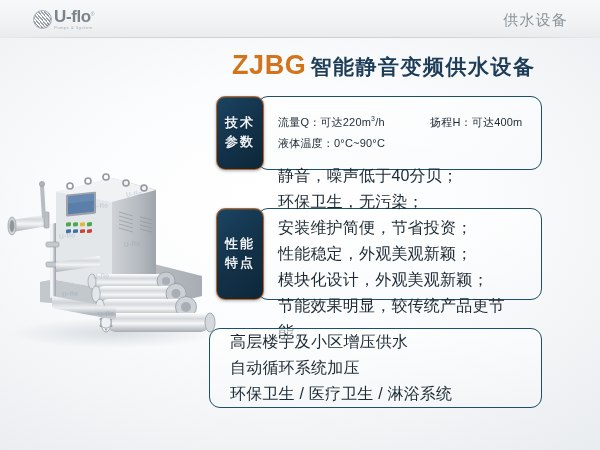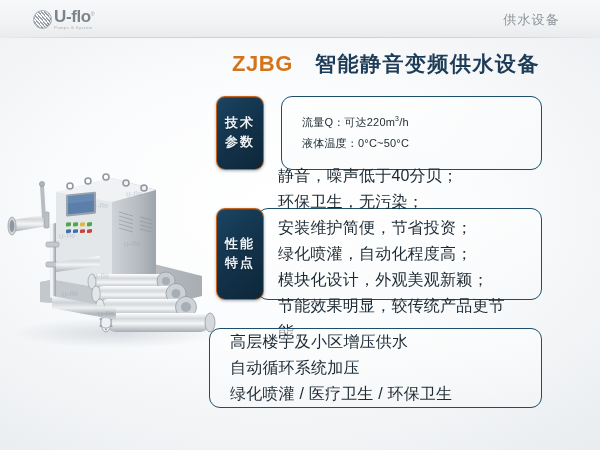--- a/index.html
+++ b/index.html
@@ -37,32 +37,32 @@
   .logo-name{
     font-size:17px;font-weight:700;color:#7b848c;letter-spacing:-.4px;
     position:relative;display:inline-block;
   }
   .logo-reg{font-size:5px;vertical-align:super;font-weight:400;color:#98a0a7;}
   .logo-sub{
     display:block;font-size:4.2px;color:#a8b0b7;letter-spacing:.45px;
     margin-top:1px;white-space:nowrap;
   }
   .header-right{
-    position:absolute;right:40px;top:11px;
-    font-size:13px;color:#8b9399;letter-spacing:1.2px;
+    position:absolute;right:32px;top:11px;
+    font-size:15px;color:#8b9399;letter-spacing:1.2px;
   }
   
   .title{position:absolute;left:232px;top:50px;white-space:nowrap;}
   .title-code{
-    font-size:22px;font-weight:700;color:#d2741c;letter-spacing:.6px;
+    font-size:27px;font-weight:700;color:#d2741c;letter-spacing:.6px;
     text-shadow:0 1px 0 rgba(255,255,255,.75);
   }
   .title-name{
     font-size:21px;font-weight:700;color:#1d3c57;letter-spacing:1.5px;
-    margin-left:22px;text-shadow:0 1px 0 rgba(255,255,255,.7);
+    margin-left:4px;text-shadow:0 1px 0 rgba(255,255,255,.7);
   }
   
   .product{position:absolute;left:-4px;top:150px;width:232px;height:200px;}
   .wm{
     position:absolute;font-size:6.5px;color:rgba(125,145,170,.30);
     font-weight:700;letter-spacing:.3px;transform:rotate(-5deg);
     pointer-events:none;
   }
   
   .panel{position:absolute;display:flex;align-items:stretch;}
@@ -85,21 +85,21 @@
     background:linear-gradient(180deg,rgba(255,255,255,.55) 0%,rgba(247,249,250,.35) 100%);
     padding:9px 14px 9px 20px;
     display:flex;flex-direction:column;justify-content:center;
     box-sizing:border-box;
   }
   .row{display:flex;}
   .cell{font-size:11px;color:#1d2a33;letter-spacing:.2px;line-height:1.9;}
   .cell.c1{width:152px;flex:0 0 152px;}
   .line{font-size:16px;color:#1d2a33;letter-spacing:.2px;line-height:1.63;}
   sup{font-size:7px;}
-  #p1{left:216px;top:96px;width:326px;height:74px;gap:24px;}
+  #p1{left:216px;top:96px;width:326px;height:74px;}
   #p2{left:216px;top:208px;width:326px;height:92px;}
   #p3{left:216px;top:328px;width:326px;height:80px;}
 </style>
 </head>
 <body>
 
 <div class="page">
 
   <div class="header">
     <div class="logo">
@@ -255,43 +255,44 @@
   </div>
 
   <div class="panel" id="p1">
     <div class="tab">
       <span>技术</span>
       <span>参数</span>
     </div>
     <div class="box">
       <div class="row">
         <div class="cell c1"><span>流量Q：</span><span>可达220m</span><sup>3</sup><span>/h</span></div>
+        <div class="cell"><span>扬程H：</span><span>可达400m</span></div>
       </div>
       <div class="row">
-        <div class="cell"><span>液体温度：</span><span>0°C~50°C</span></div>
+        <div class="cell"><span>液体温度：</span><span>0°C~90°C</span></div>
       </div>
     </div>
   </div>
 
   <div class="panel" id="p2">
     <div class="tab">
       <span>性能</span>
       <span>特点</span>
     </div>
     <div class="box">
       <div class="line">静音，噪声低于40分贝；</div>
       <div class="line">环保卫生，无污染；</div>
       <div class="line">安装维护简便，节省投资；</div>
-      <div class="line">绿化喷灌，自动化程度高；</div>
+      <div class="line">性能稳定，外观美观新颖；</div>
       <div class="line">模块化设计，外观美观新颖；</div>
       <div class="line">节能效果明显，较传统产品更节能。</div>
     </div>
   </div>
 
   <div class="panel" id="p3">
     <div class="box">
       <div class="line">高层楼宇及小区增压供水</div>
       <div class="line">自动循环系统加压</div>
-      <div class="line">绿化喷灌 / 医疗卫生 / 环保卫生</div>
+      <div class="line">环保卫生 / 医疗卫生 / 淋浴系统</div>
     </div>
   </div>
 
 </div>
 
 </body></html>

